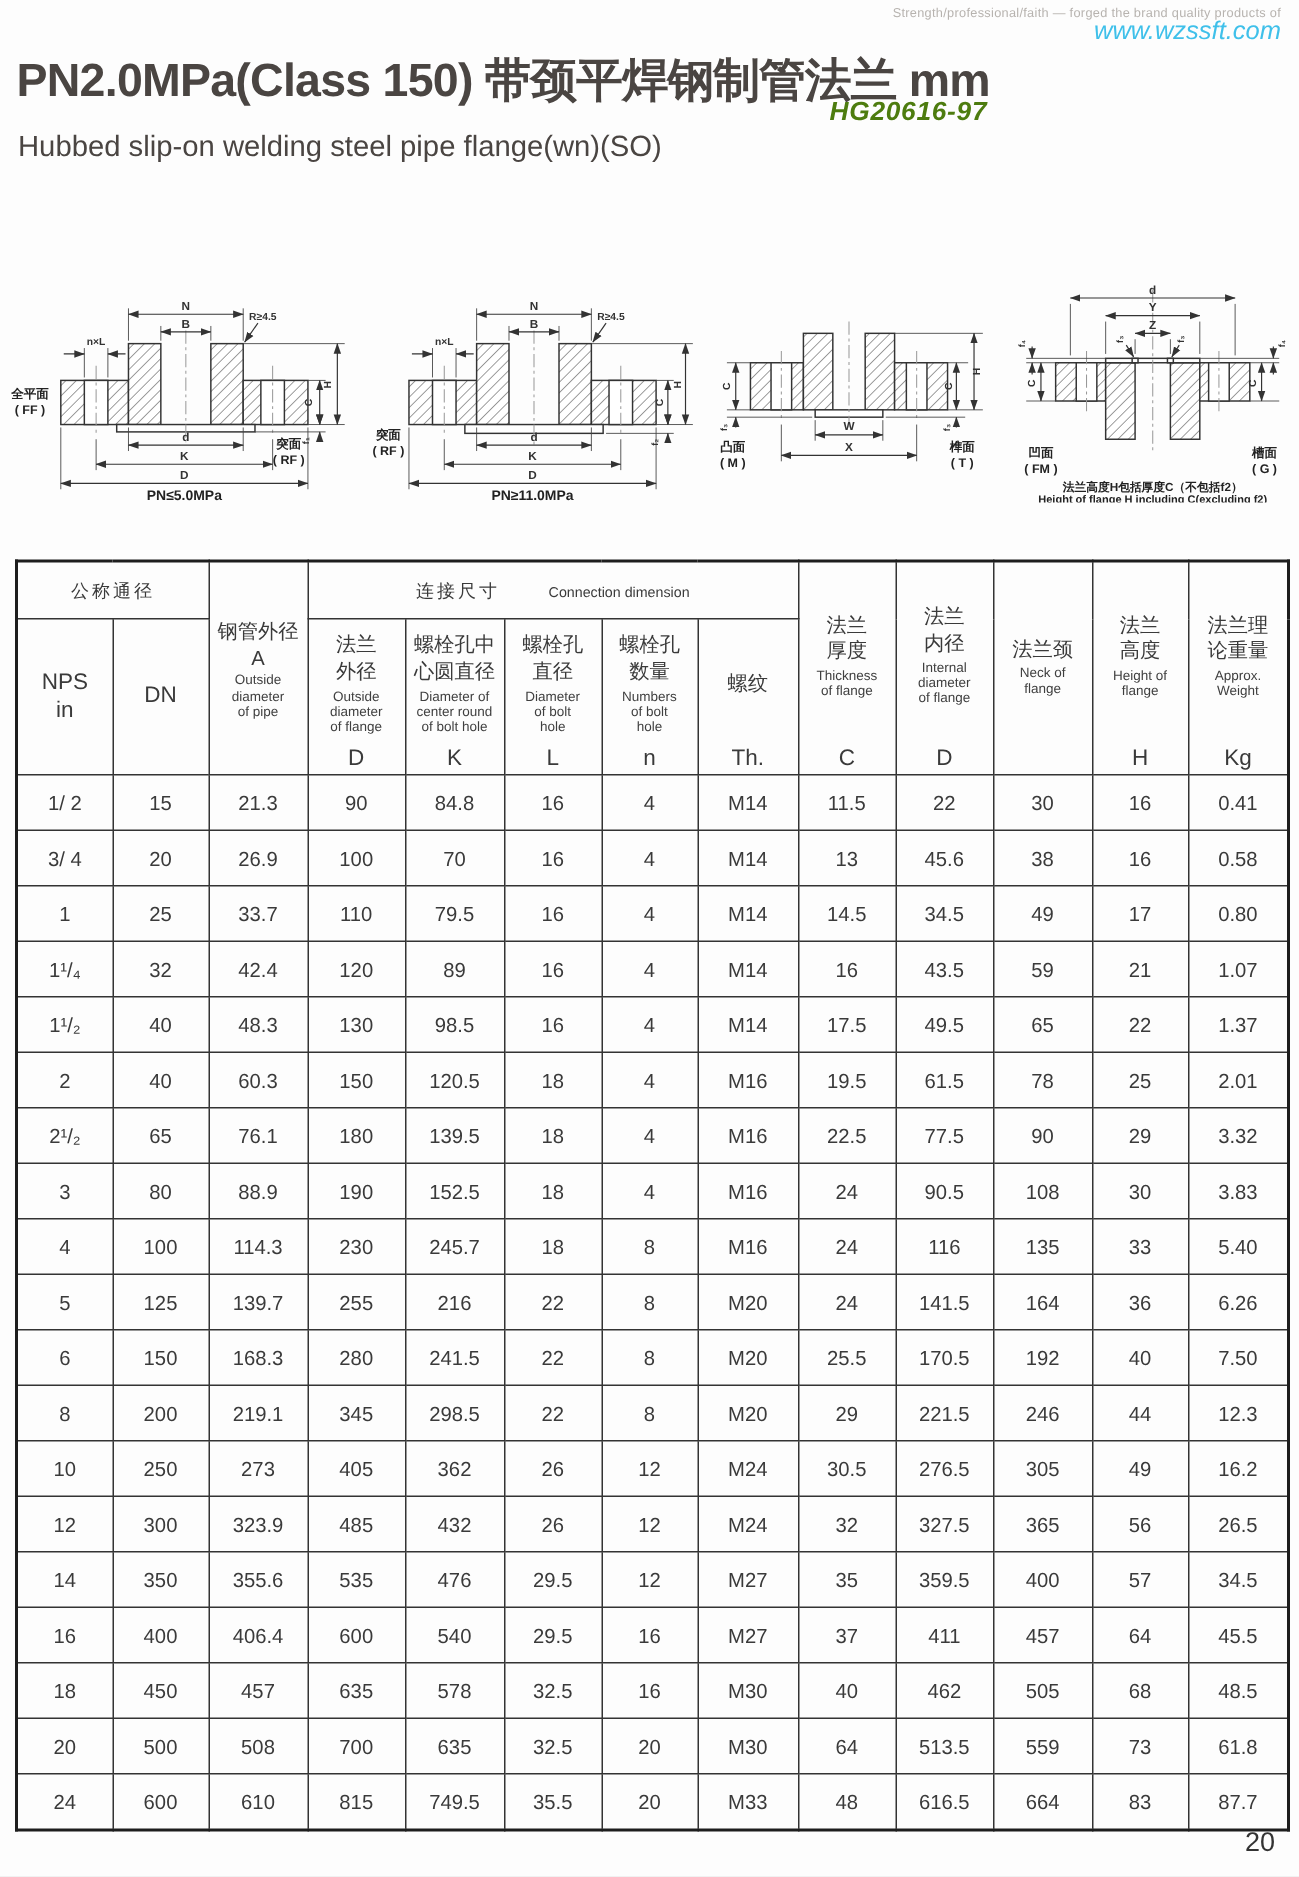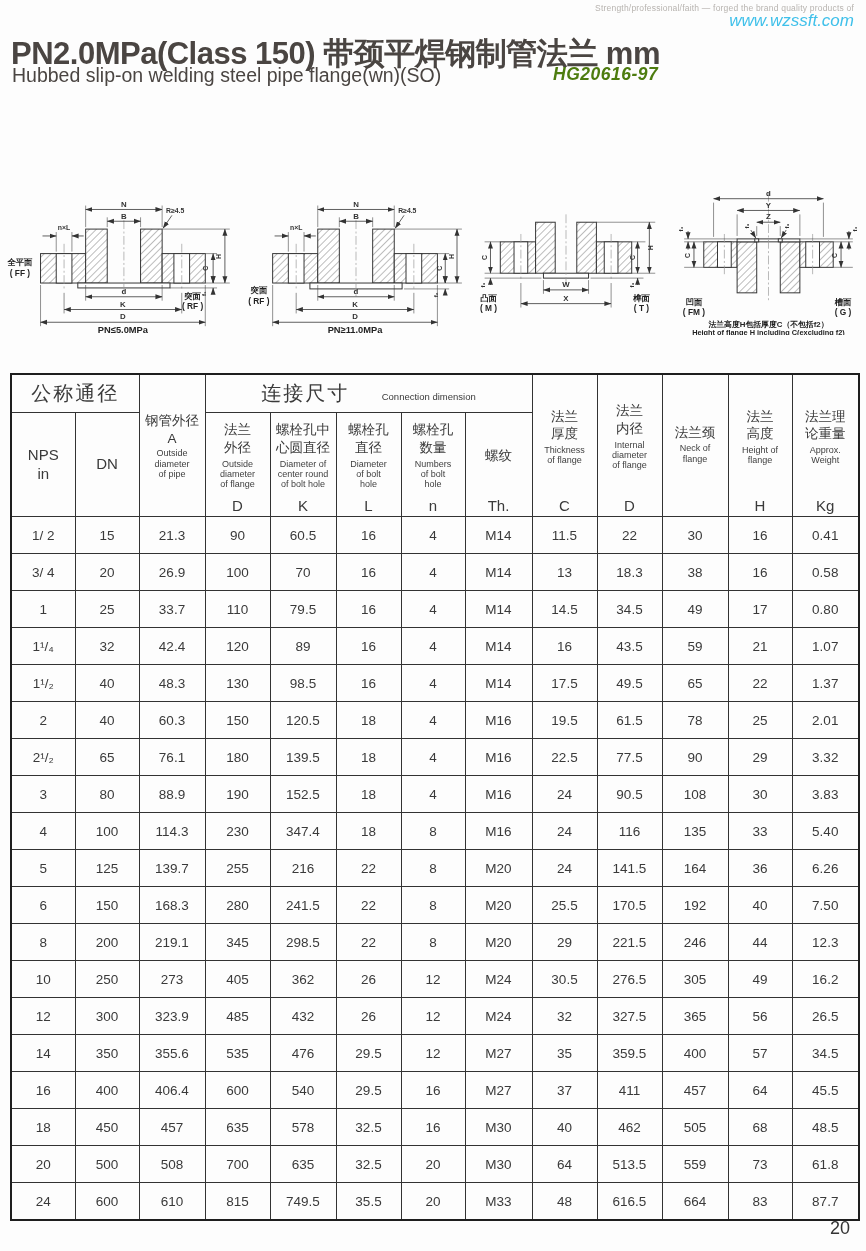--- a/index.html
+++ b/index.html
@@ -1,21 +1,21 @@
 <!DOCTYPE html>
 <html><head>
 <meta charset="utf-8">
 <style>
   html,body{margin:0;padding:0;background:#e8e8e8;}
   .page{position:relative;width:866px;height:1251px;background:#fdfdfd;margin:0 auto;
         font-family:"Liberation Sans",sans-serif;color:#3a3a3a;overflow:hidden;}
   .tagline{position:absolute;top:3px;right:12px;font-size:8.5px;color:#b7b3af;letter-spacing:.2px;}
   .website{position:absolute;top:11px;right:12px;font-size:17px;font-style:italic;color:#3fc0ea;}
   .title{position:absolute;left:11px;top:33px;margin:0;font-size:31px;font-weight:700;color:#4a4542;letter-spacing:-.5px;white-space:nowrap;}
-  .subtitle{position:absolute;left:12px;top:64px;font-size:19.5px;color:#4a4542;}
+  .subtitle{position:absolute;left:12px;top:87px;font-size:19.5px;color:#4a4542;}
   .standard{position:absolute;left:553px;top:64px;font-size:17.5px;font-style:italic;font-weight:700;color:#4d7c0f;letter-spacing:.5px;}
   .diagrams{position:absolute;left:0;top:183px;width:866px;height:152px;}
   .diagrams svg{position:absolute;top:0;height:152px;}
   #d1{left:2px;width:233px;} #d2{left:242px;width:228px;} #d3{left:470px;width:192px;} #d4{left:672px;width:192px;}
 
   
   svg .wh{fill:#fff;stroke:#333;stroke-width:1;}
   svg .ht{stroke:#333;stroke-width:1;}
   #d1 .ht{fill:url(#hp1);} #d2 .ht{fill:url(#hp2);} #d3 .ht{fill:url(#hp3);} #d4 .ht{fill:url(#hp4);}
   svg .cl line{stroke:#999;stroke-width:.7;stroke-dasharray:9 2.5 2 2.5;}
@@ -41,21 +41,21 @@
   table.flg th,table.flg td{border:1px solid #333;padding:0;text-align:center;vertical-align:middle;
             font-weight:400;color:#3a3a3a;overflow:hidden;}
   tr.hr1 th{height:37px;}
   tr.hr2 th{height:103px;}
   table.flg td{height:36px;font-size:13.5px;}
   .hcell{display:flex;flex-direction:column;height:100%;}
   .hcell .mid{flex:1;display:flex;flex-direction:column;align-items:center;justify-content:center;gap:2px;}
   .hcell .sym{font-size:15px;padding-bottom:3px;line-height:1;}
   .cn{font-size:13.5px;line-height:1.3;white-space:pre-line;}
   .en{font-size:9px;line-height:1.15;white-space:pre-line;color:#3f3f3f;}
-  .cnL{font-size:20px;letter-spacing:2px;}
+  .cnL{font-size:12px;letter-spacing:2px;}
   .enL{font-size:9.5px;letter-spacing:0;margin-left:28px;}
   .symA{font-size:13.5px;}
   .biglbl{font-size:15px;line-height:1.25;white-space:pre-line;}
   .pagenum{position:absolute;right:16px;top:1218px;font-size:18px;color:#333;}
 </style>
 </head>
 <body>
 
 <div class="page">
 
@@ -520,41 +520,41 @@
             </div>
         </th>
       </tr>
     </thead>
     <tbody>
         <tr>
           <td>1/ 2</td>
           <td>15</td>
           <td>21.3</td>
           <td>90</td>
-          <td>60.5</td>
+          <td>84.8</td>
           <td>16</td>
           <td>4</td>
           <td>M14</td>
           <td>11.5</td>
           <td>22</td>
           <td>30</td>
           <td>16</td>
           <td>0.41</td>
         </tr>
         <tr>
           <td>3/ 4</td>
           <td>20</td>
           <td>26.9</td>
           <td>100</td>
           <td>70</td>
           <td>16</td>
           <td>4</td>
           <td>M14</td>
           <td>13</td>
-          <td>18.3</td>
+          <td>45.6</td>
           <td>38</td>
           <td>16</td>
           <td>0.58</td>
         </tr>
         <tr>
           <td>1</td>
           <td>25</td>
           <td>33.7</td>
           <td>110</td>
           <td>79.5</td>
@@ -640,21 +640,21 @@
           <td>90.5</td>
           <td>108</td>
           <td>30</td>
           <td>3.83</td>
         </tr>
         <tr>
           <td>4</td>
           <td>100</td>
           <td>114.3</td>
           <td>230</td>
-          <td>347.4</td>
+          <td>245.7</td>
           <td>18</td>
           <td>8</td>
           <td>M16</td>
           <td>24</td>
           <td>116</td>
           <td>135</td>
           <td>33</td>
           <td>5.40</td>
         </tr>
         <tr>

